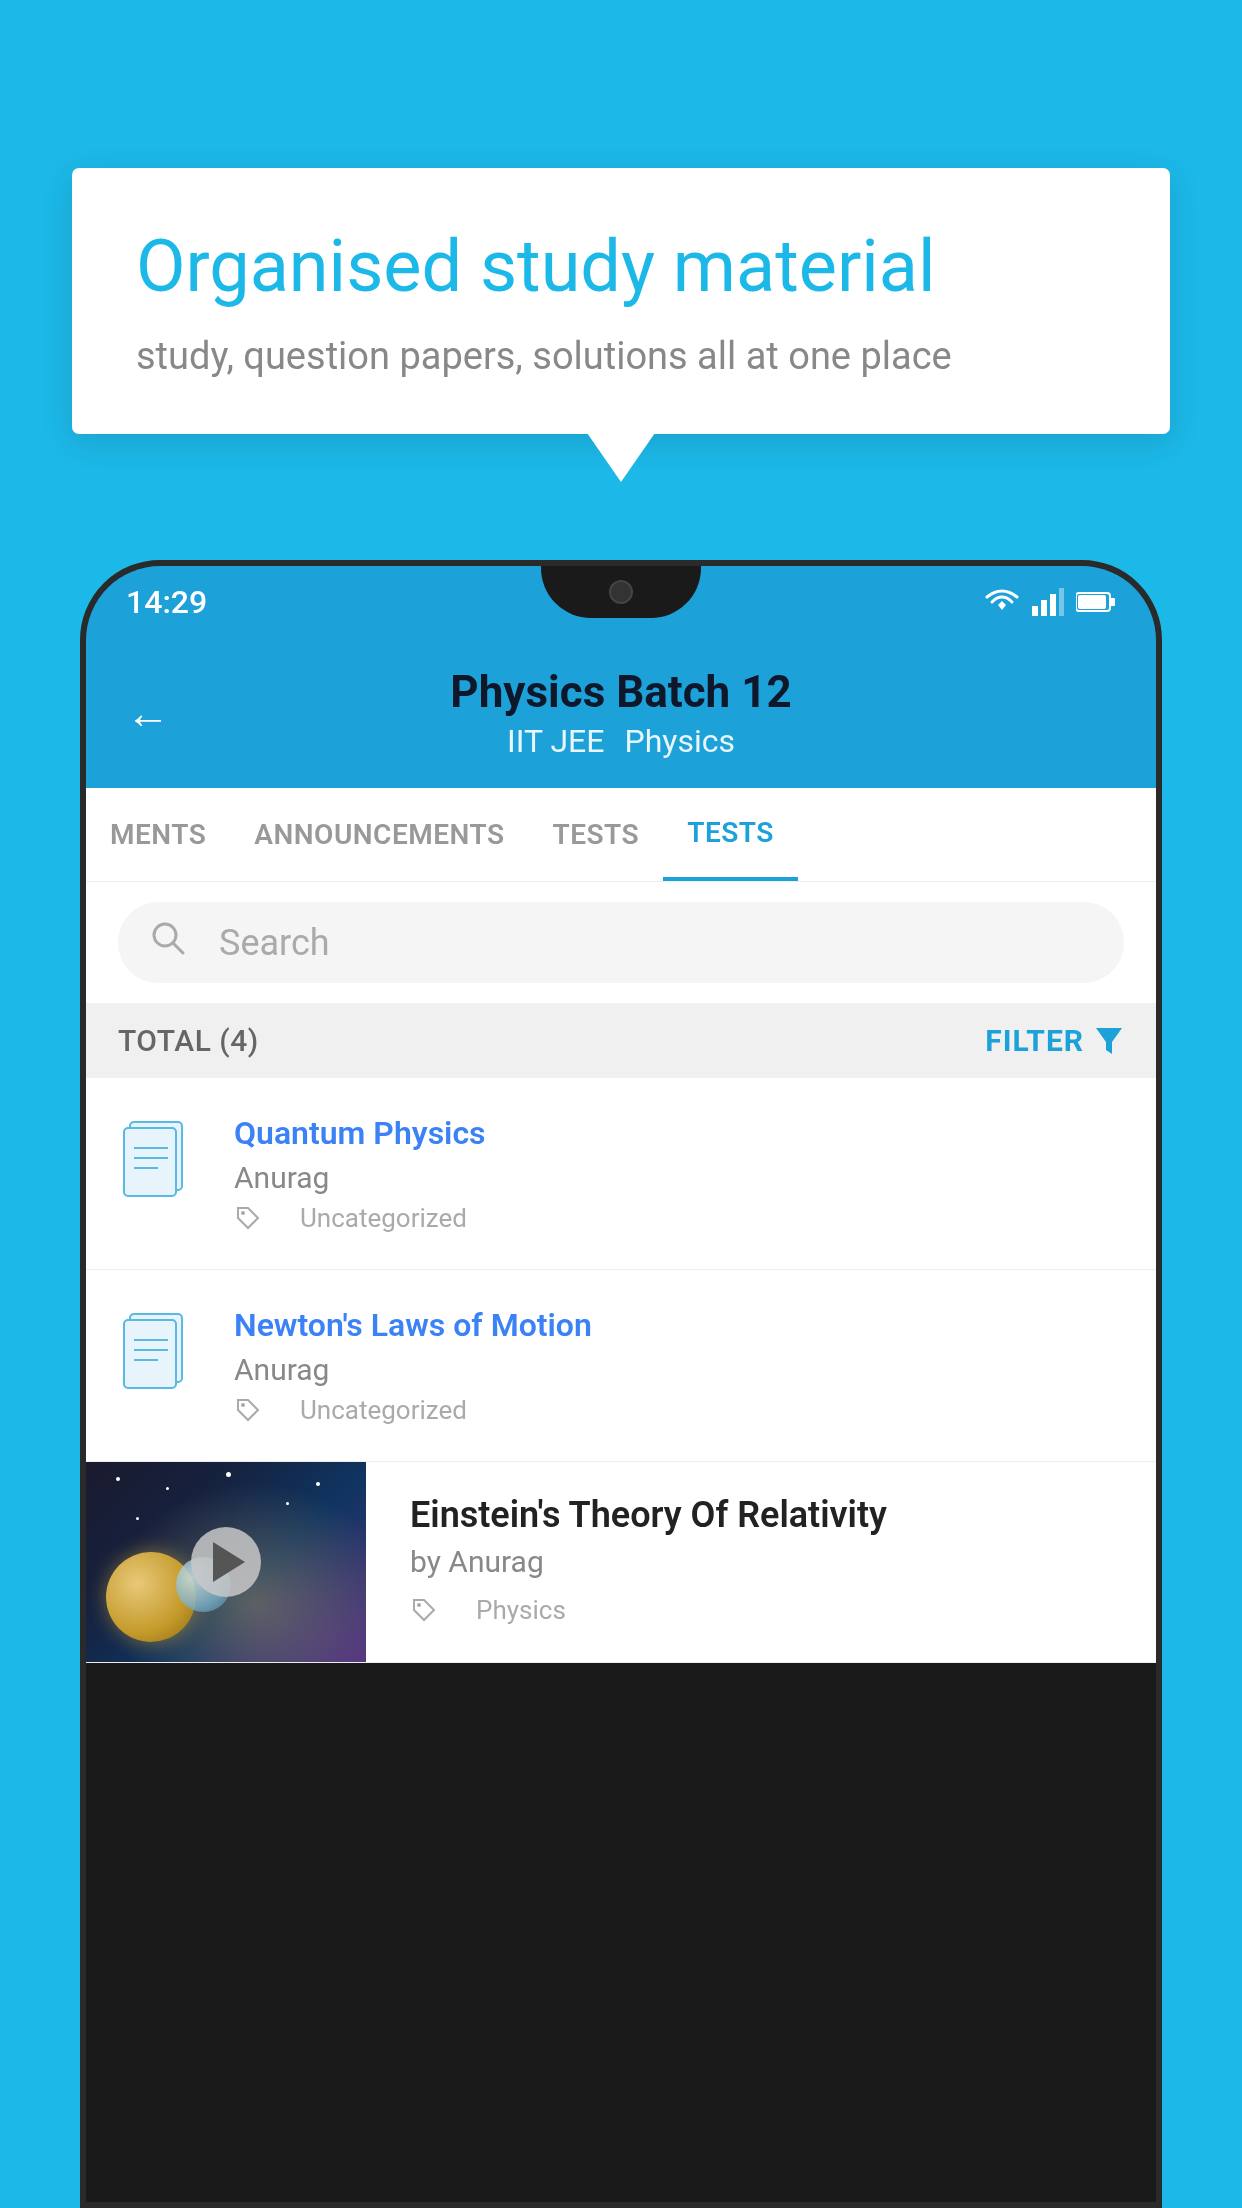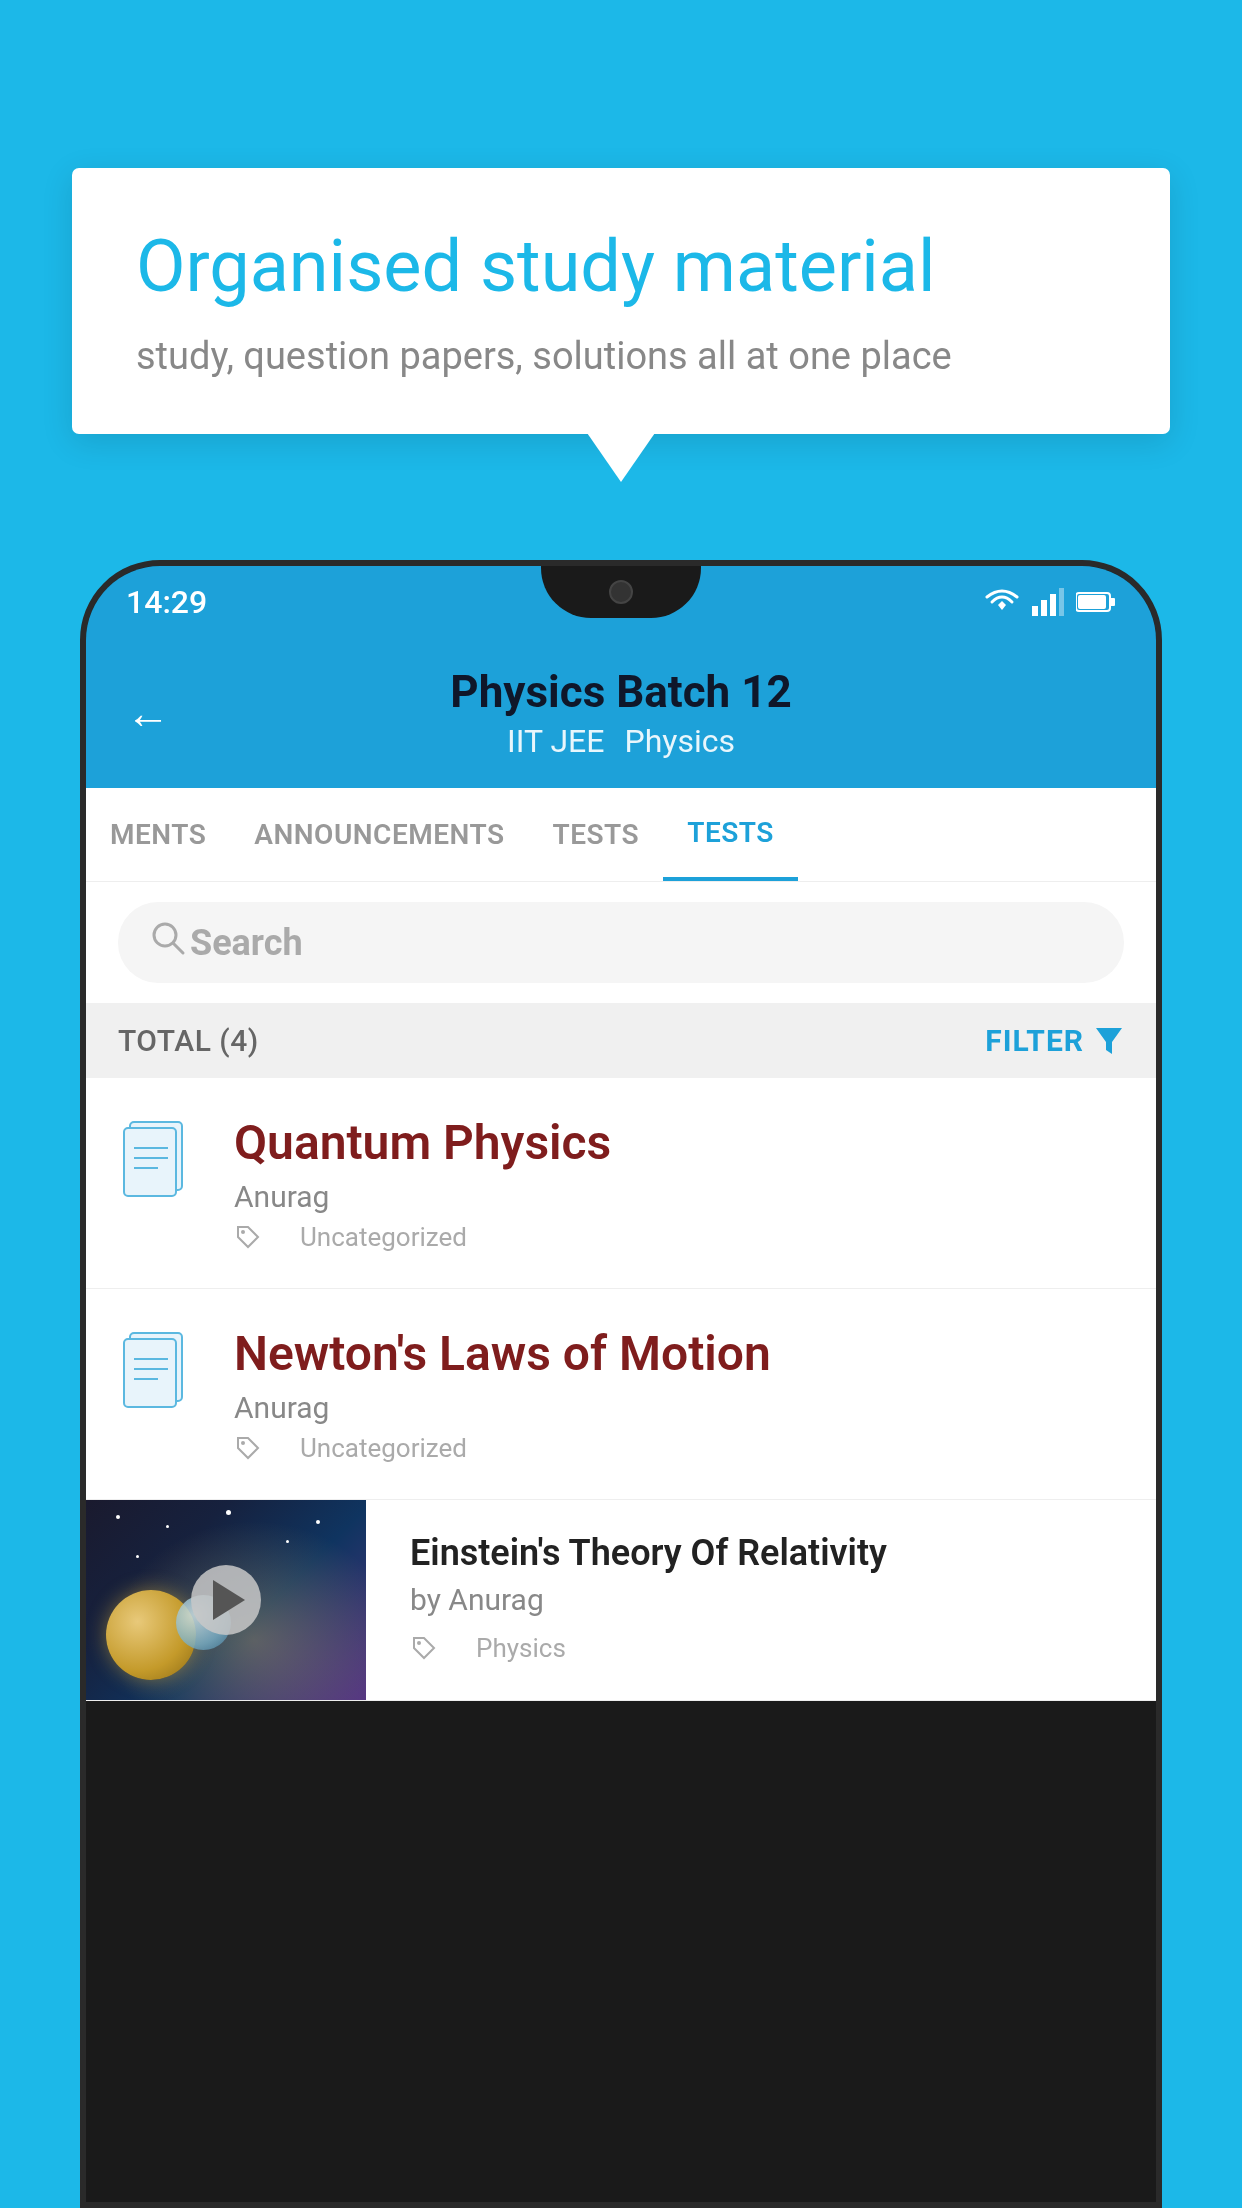--- a/index.html
+++ b/index.html
@@ -169,22 +169,21 @@
       background: white;
       padding: 20px 32px;
     }
 
     .search-input-wrapper {
       background: #f5f5f5;
       border-radius: 40px;
       display: flex;
       align-items: center;
       padding: 18px 32px;
-      gap: 4px;
-      font-weight: bold;
+      gap: 33px;
     }
 
     .search-icon-wrap {
       color: #aaa;
       font-size: 36px;
     }
 
     .search-placeholder {
       color: #aaa;
       font-size: 36px;
@@ -235,22 +234,22 @@
       height: 88px;
       flex-shrink: 0;
       position: relative;
     }
 
     .video-info {
       flex: 1;
     }
 
     .video-title {
-      color: #7f1d1d;
-      font-size: 48px;
+      color: #3b82f6;
+      font-size: 32px;
       font-weight: 600;
       margin-bottom: 8px;
     }
 
     .video-author {
       color: #888;
       font-size: 30px;
       margin-bottom: 8px;
     }
 

